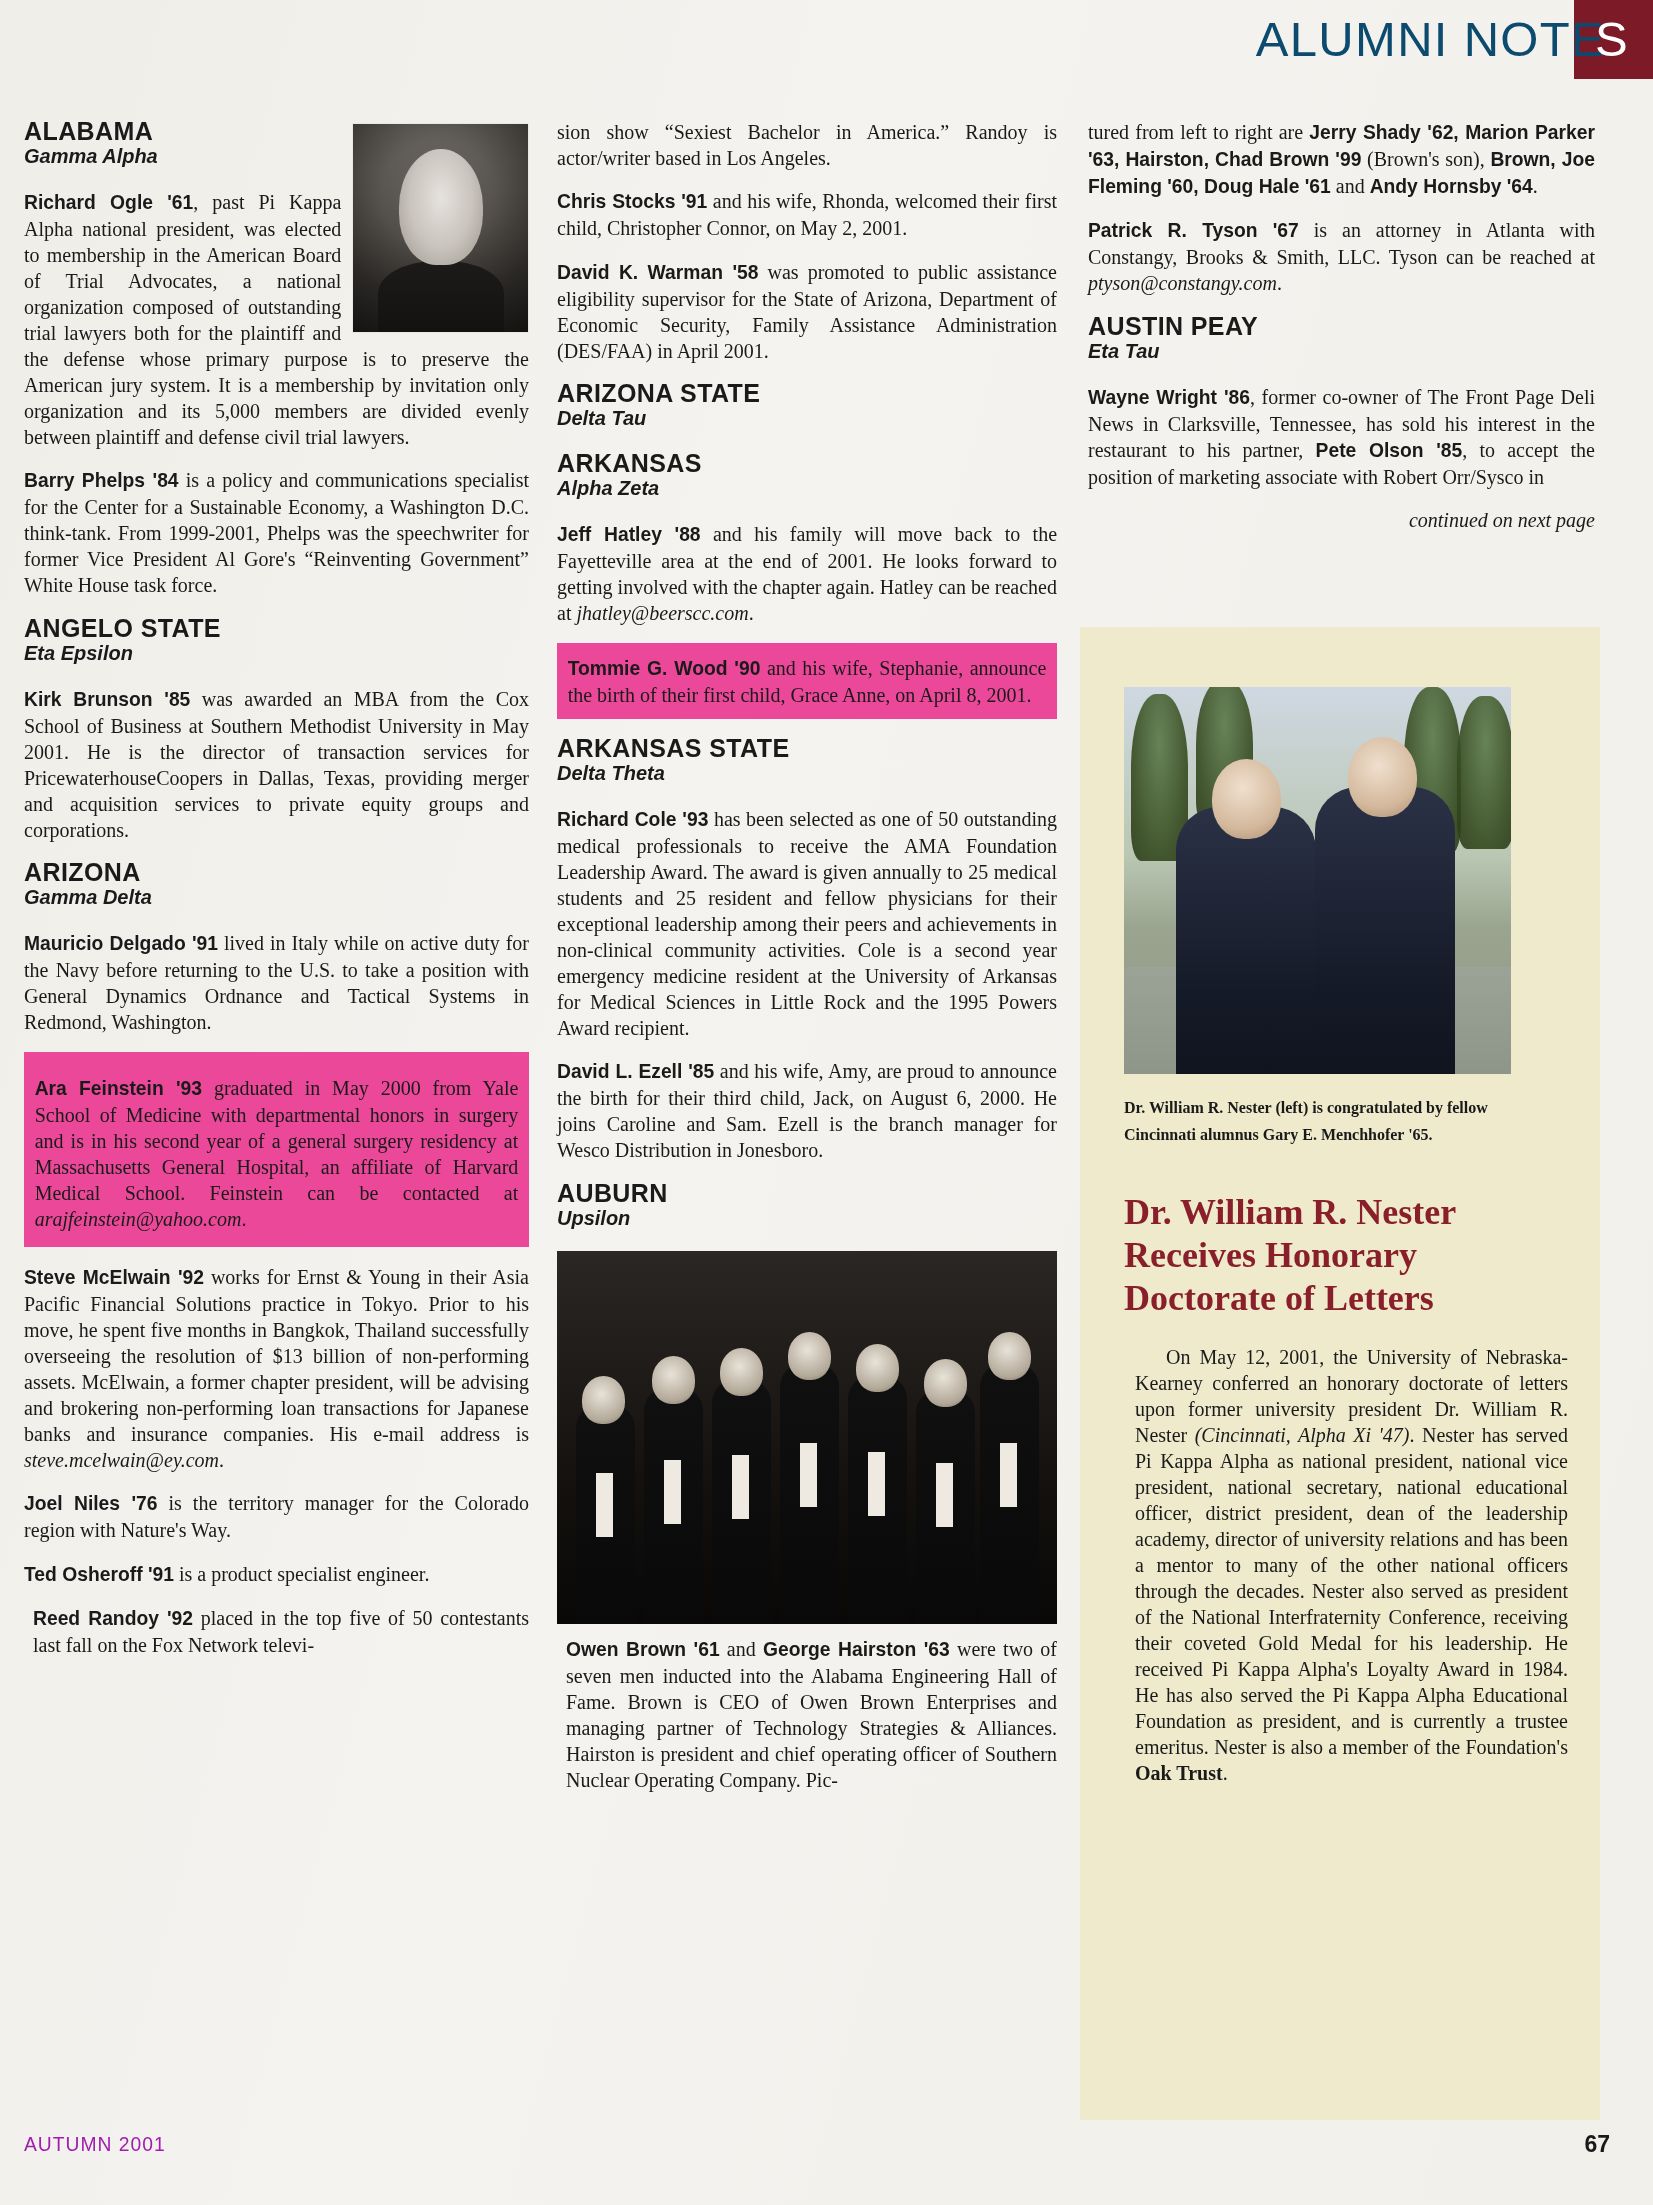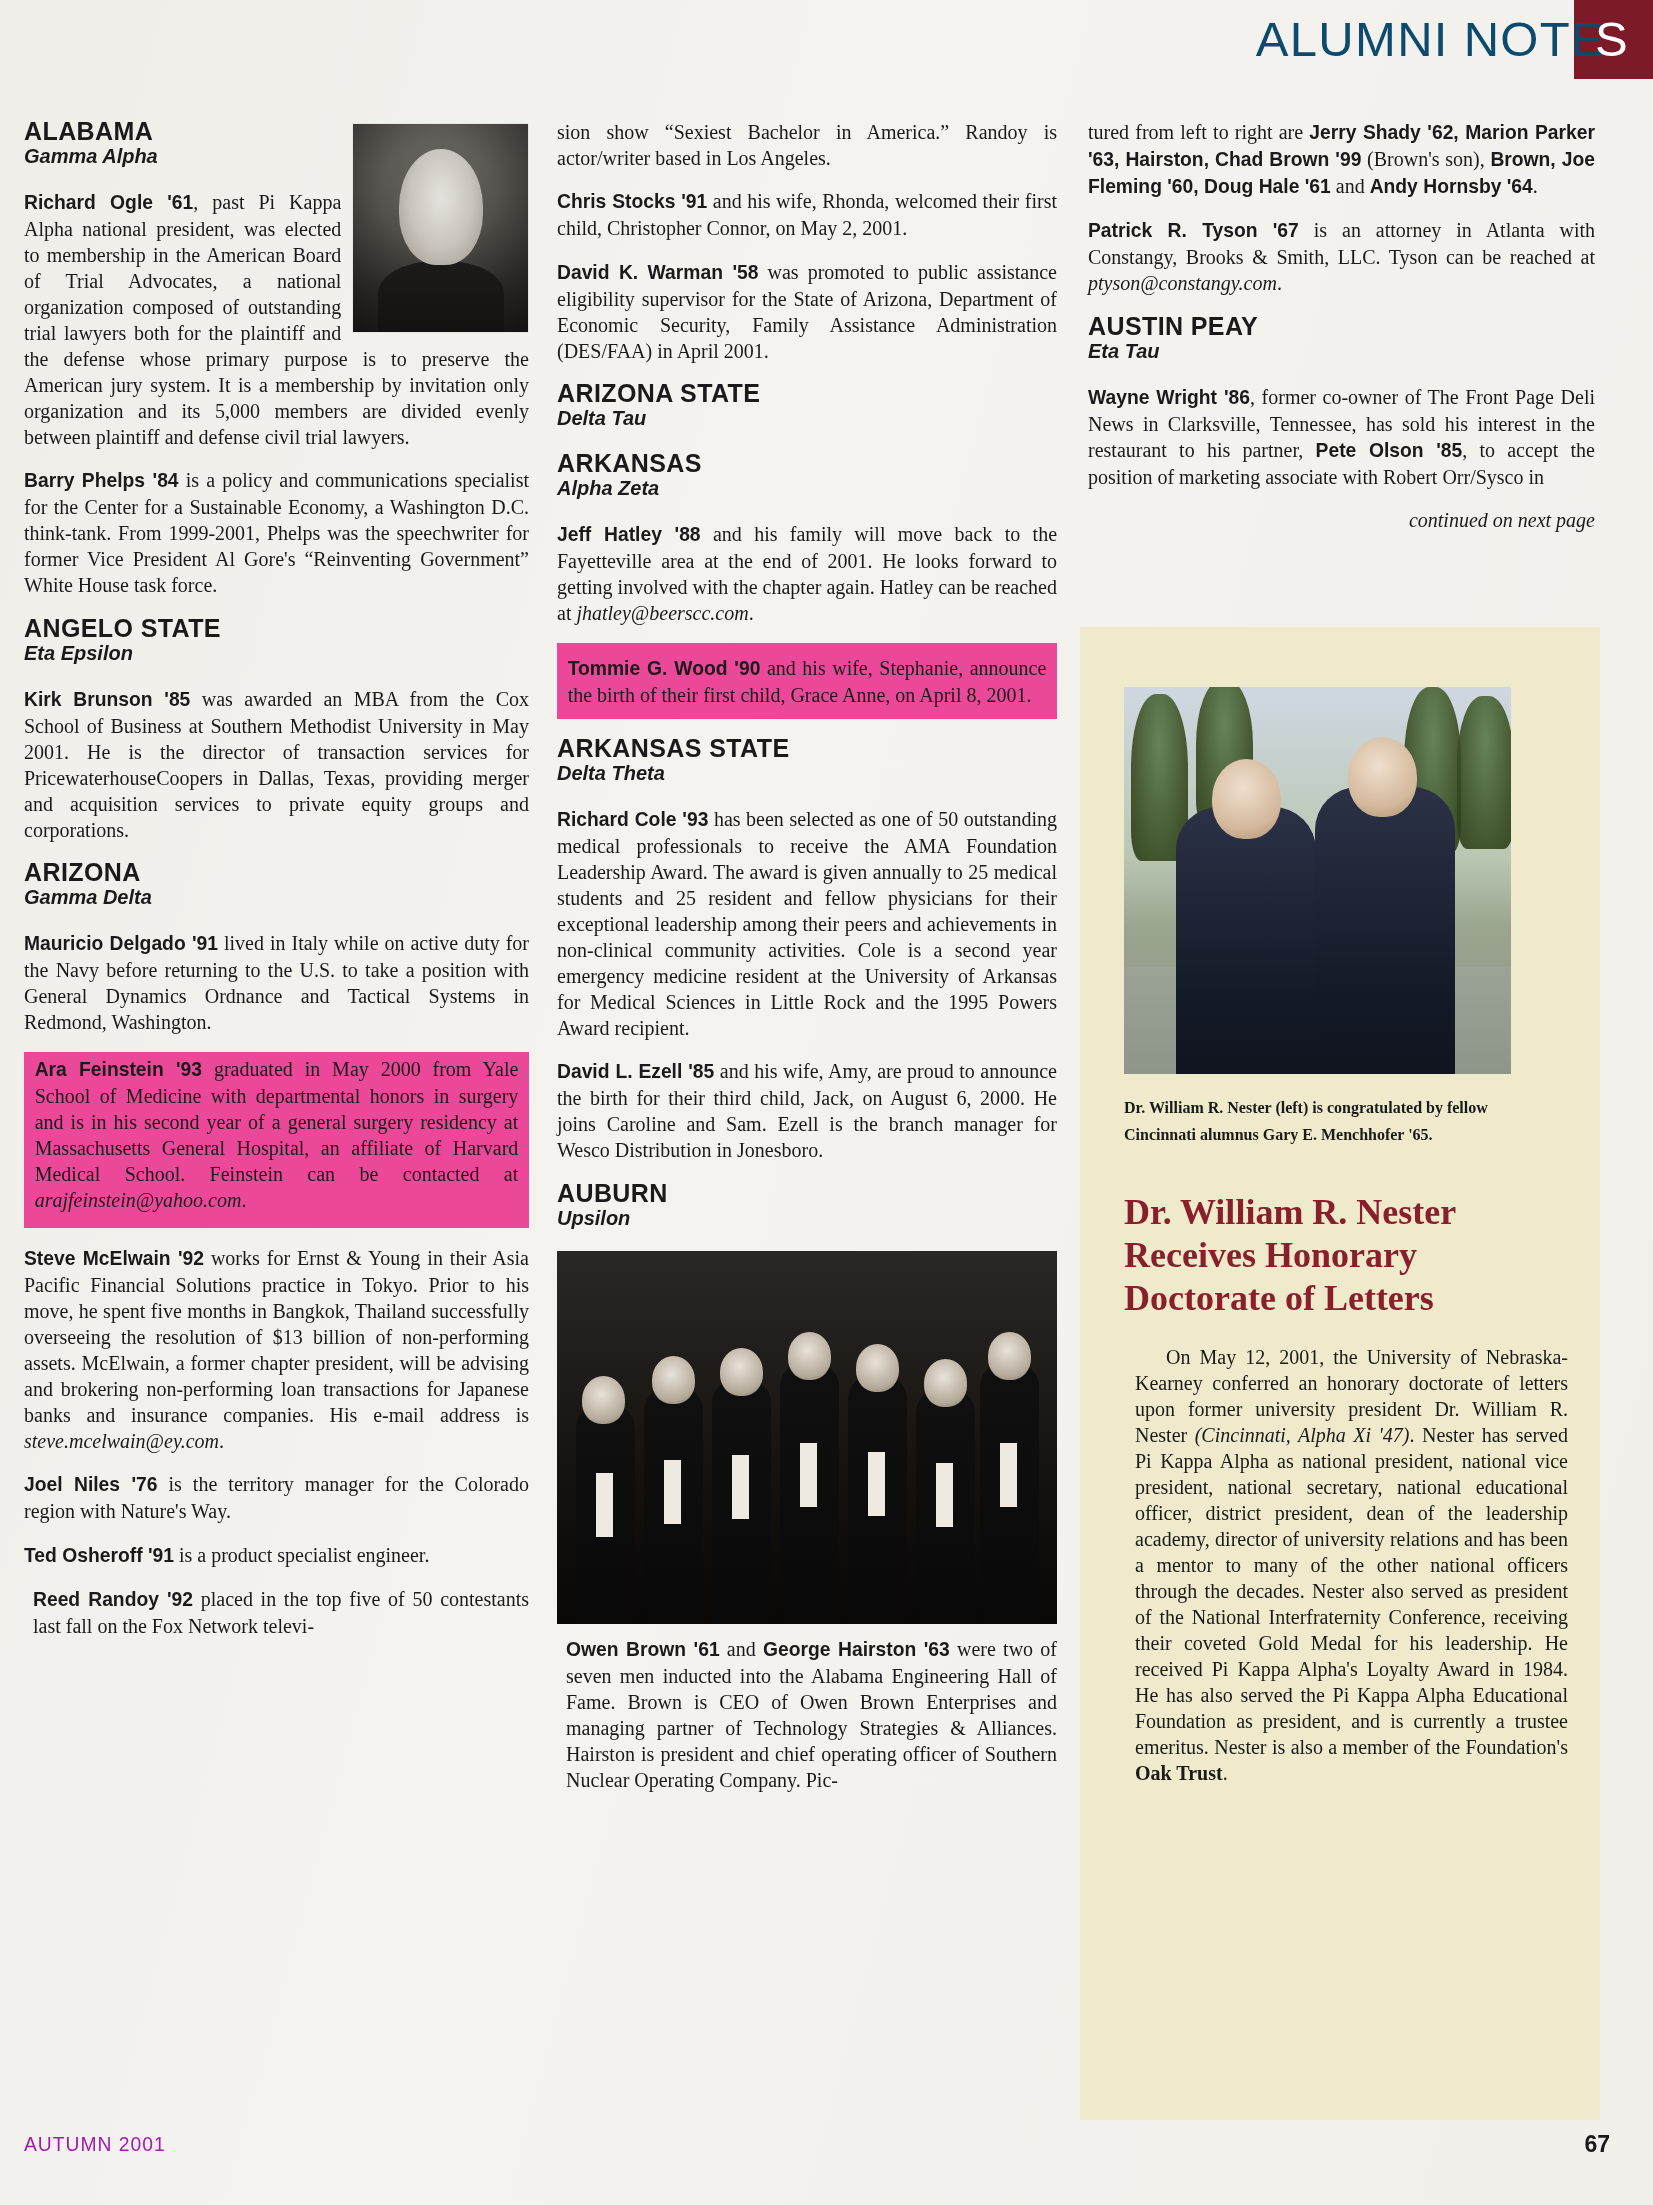--- a/index.html
+++ b/index.html
@@ -107,21 +107,21 @@
     font-size: 19.3px;
   }
   i.em, .em { font-style: italic; }
 
   
   .hl {
     background: #ec4899;
     padding: 12px 10.7px 10.7px 10.7px;
     margin: 0 -10.7px 17.3px -10.7px;
   }
-  .hl.tall { padding-top: 4px; padding-bottom: 14.7px; }
+  .hl.tall { padding-top: 23px; padding-bottom: 14.7px; }
 
   
   .ogle-photo {
     float: right;
     width: 175px;
     height: 208px;
     margin: 4px 0 6.7px 10.7px;
     background:
       radial-gradient(circle at 48% 34%, #d9d6d2 0%, #b9b5b0 34%, #6f6c69 66%, #3a3836 100%),
       linear-gradient(#8b8884, #55524f);

